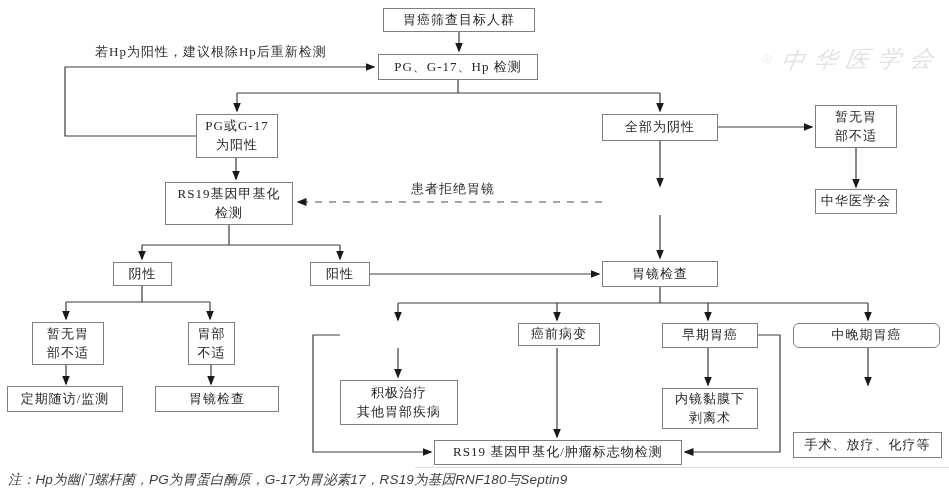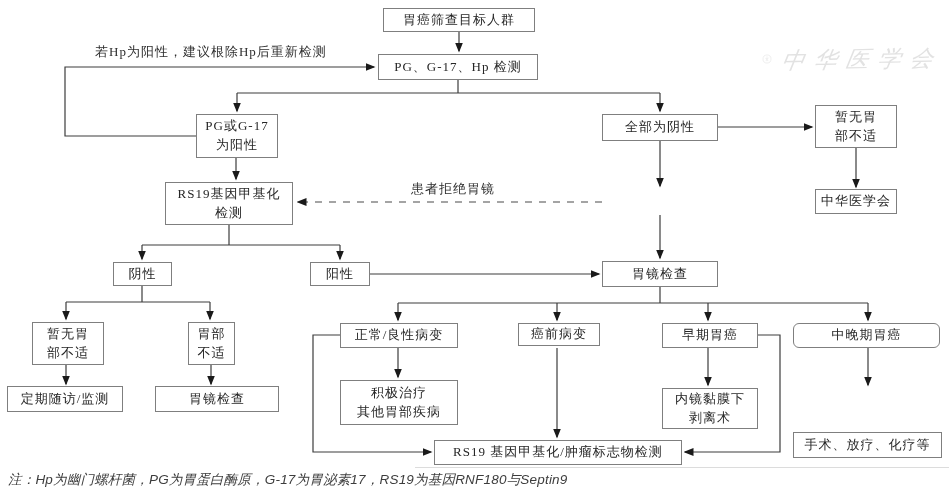--- a/index.html
+++ b/index.html
@@ -152,21 +152,20 @@
 检测</div>
   <div class="node" style="left:113px;top:262px;width:59px;height:24px;">阴性</div>
   <div class="node" style="left:310px;top:262px;width:60px;height:24px;">阳性</div>
   <div class="node" style="left:602px;top:261px;width:116px;height:26px;">胃镜检查</div>
   <div class="node" style="left:32px;top:322px;width:72px;height:43px;">暂无胃
 部不适</div>
   <div class="node" style="left:188px;top:322px;width:47px;height:43px;">胃部
 不适</div>
   <div class="node" style="left:7px;top:386px;width:116px;height:26px;">定期随访/监测</div>
   <div class="node" style="left:155px;top:386px;width:124px;height:26px;">胃镜检查</div>
-  <div class="node" style="left:340px;top:323px;width:118px;height:25px;">正常/良性病变</div>
   <div class="node" style="left:518px;top:323px;width:82px;height:23px;">癌前病变</div>
   <div class="node" style="left:662px;top:323px;width:96px;height:25px;">早期胃癌</div>
   <div class="node" style="left:793px;top:323px;width:147px;height:25px;border-radius:6px;">中晚期胃癌</div>
   <div class="node" style="left:340px;top:380px;width:118px;height:45px;">积极治疗
 其他胃部疾病</div>
   <div class="node" style="left:662px;top:388px;width:96px;height:41px;">内镜黏膜下
 剥离术</div>
   <div class="node" style="left:793px;top:388px;width:149px;height:26px;margin-top:44px;">手术、放疗、化疗等</div>
   <div class="node" style="left:434px;top:440px;width:248px;height:25px;">RS19 基因甲基化/肿瘤标志物检测</div>
 

